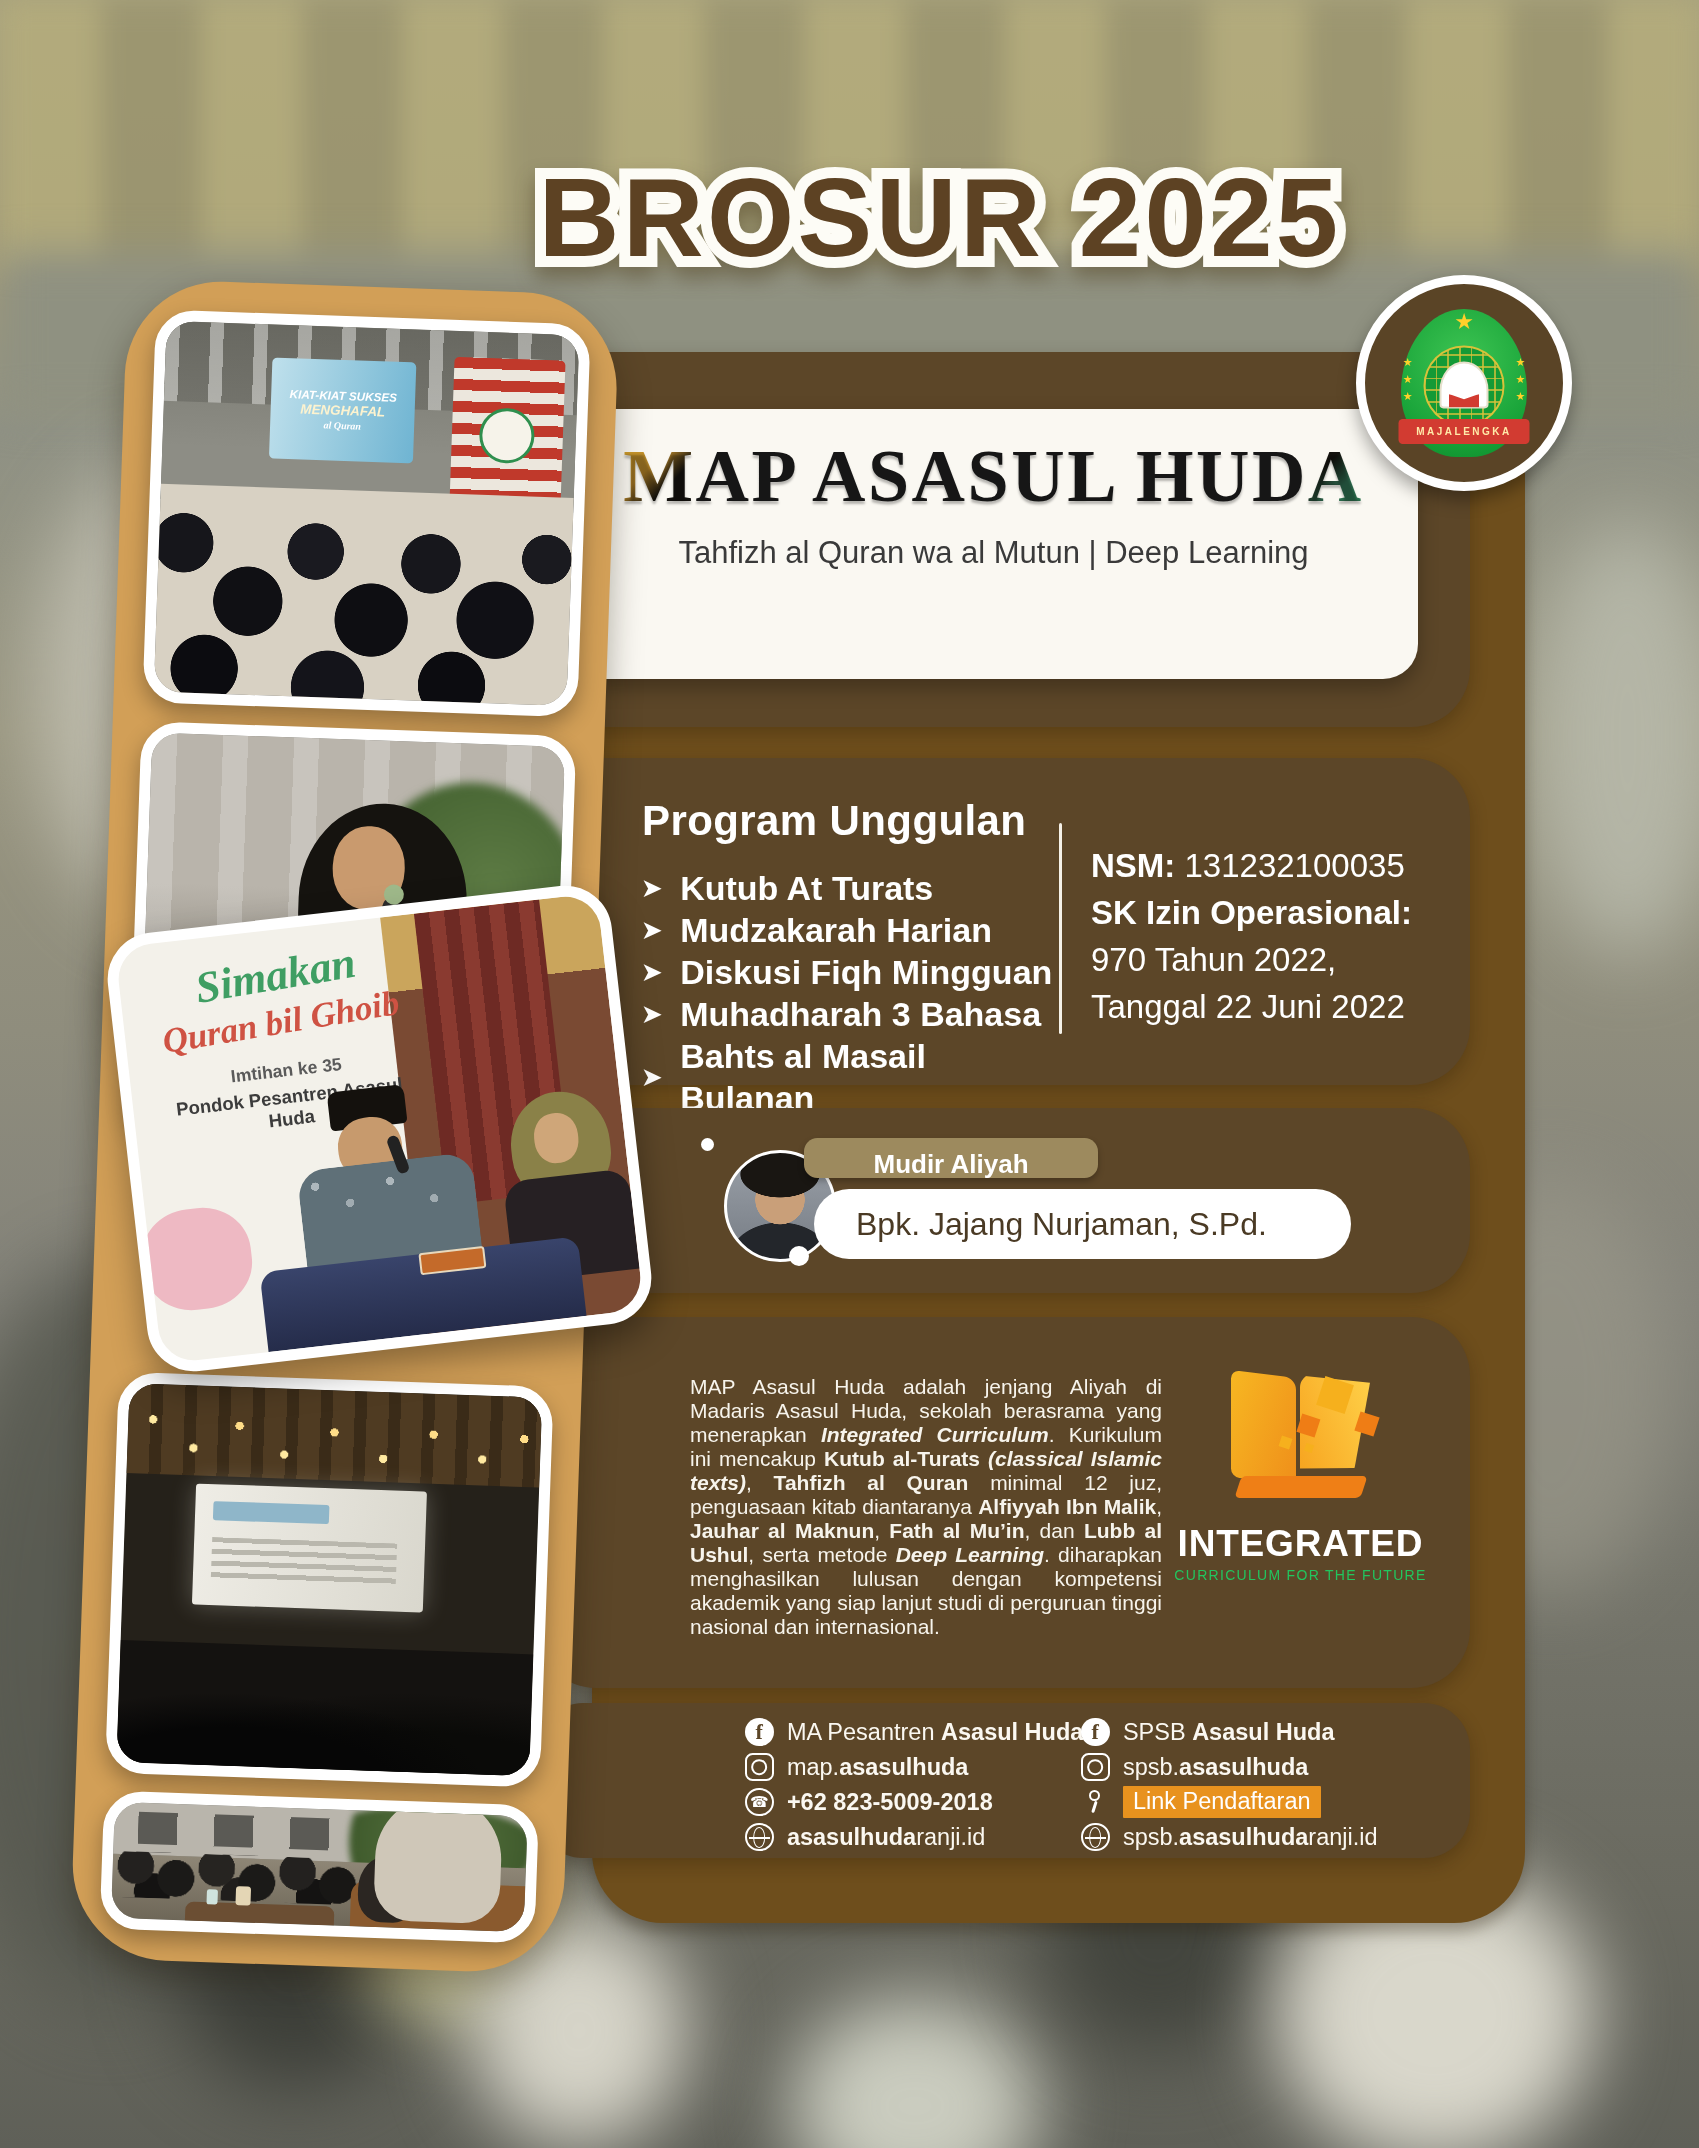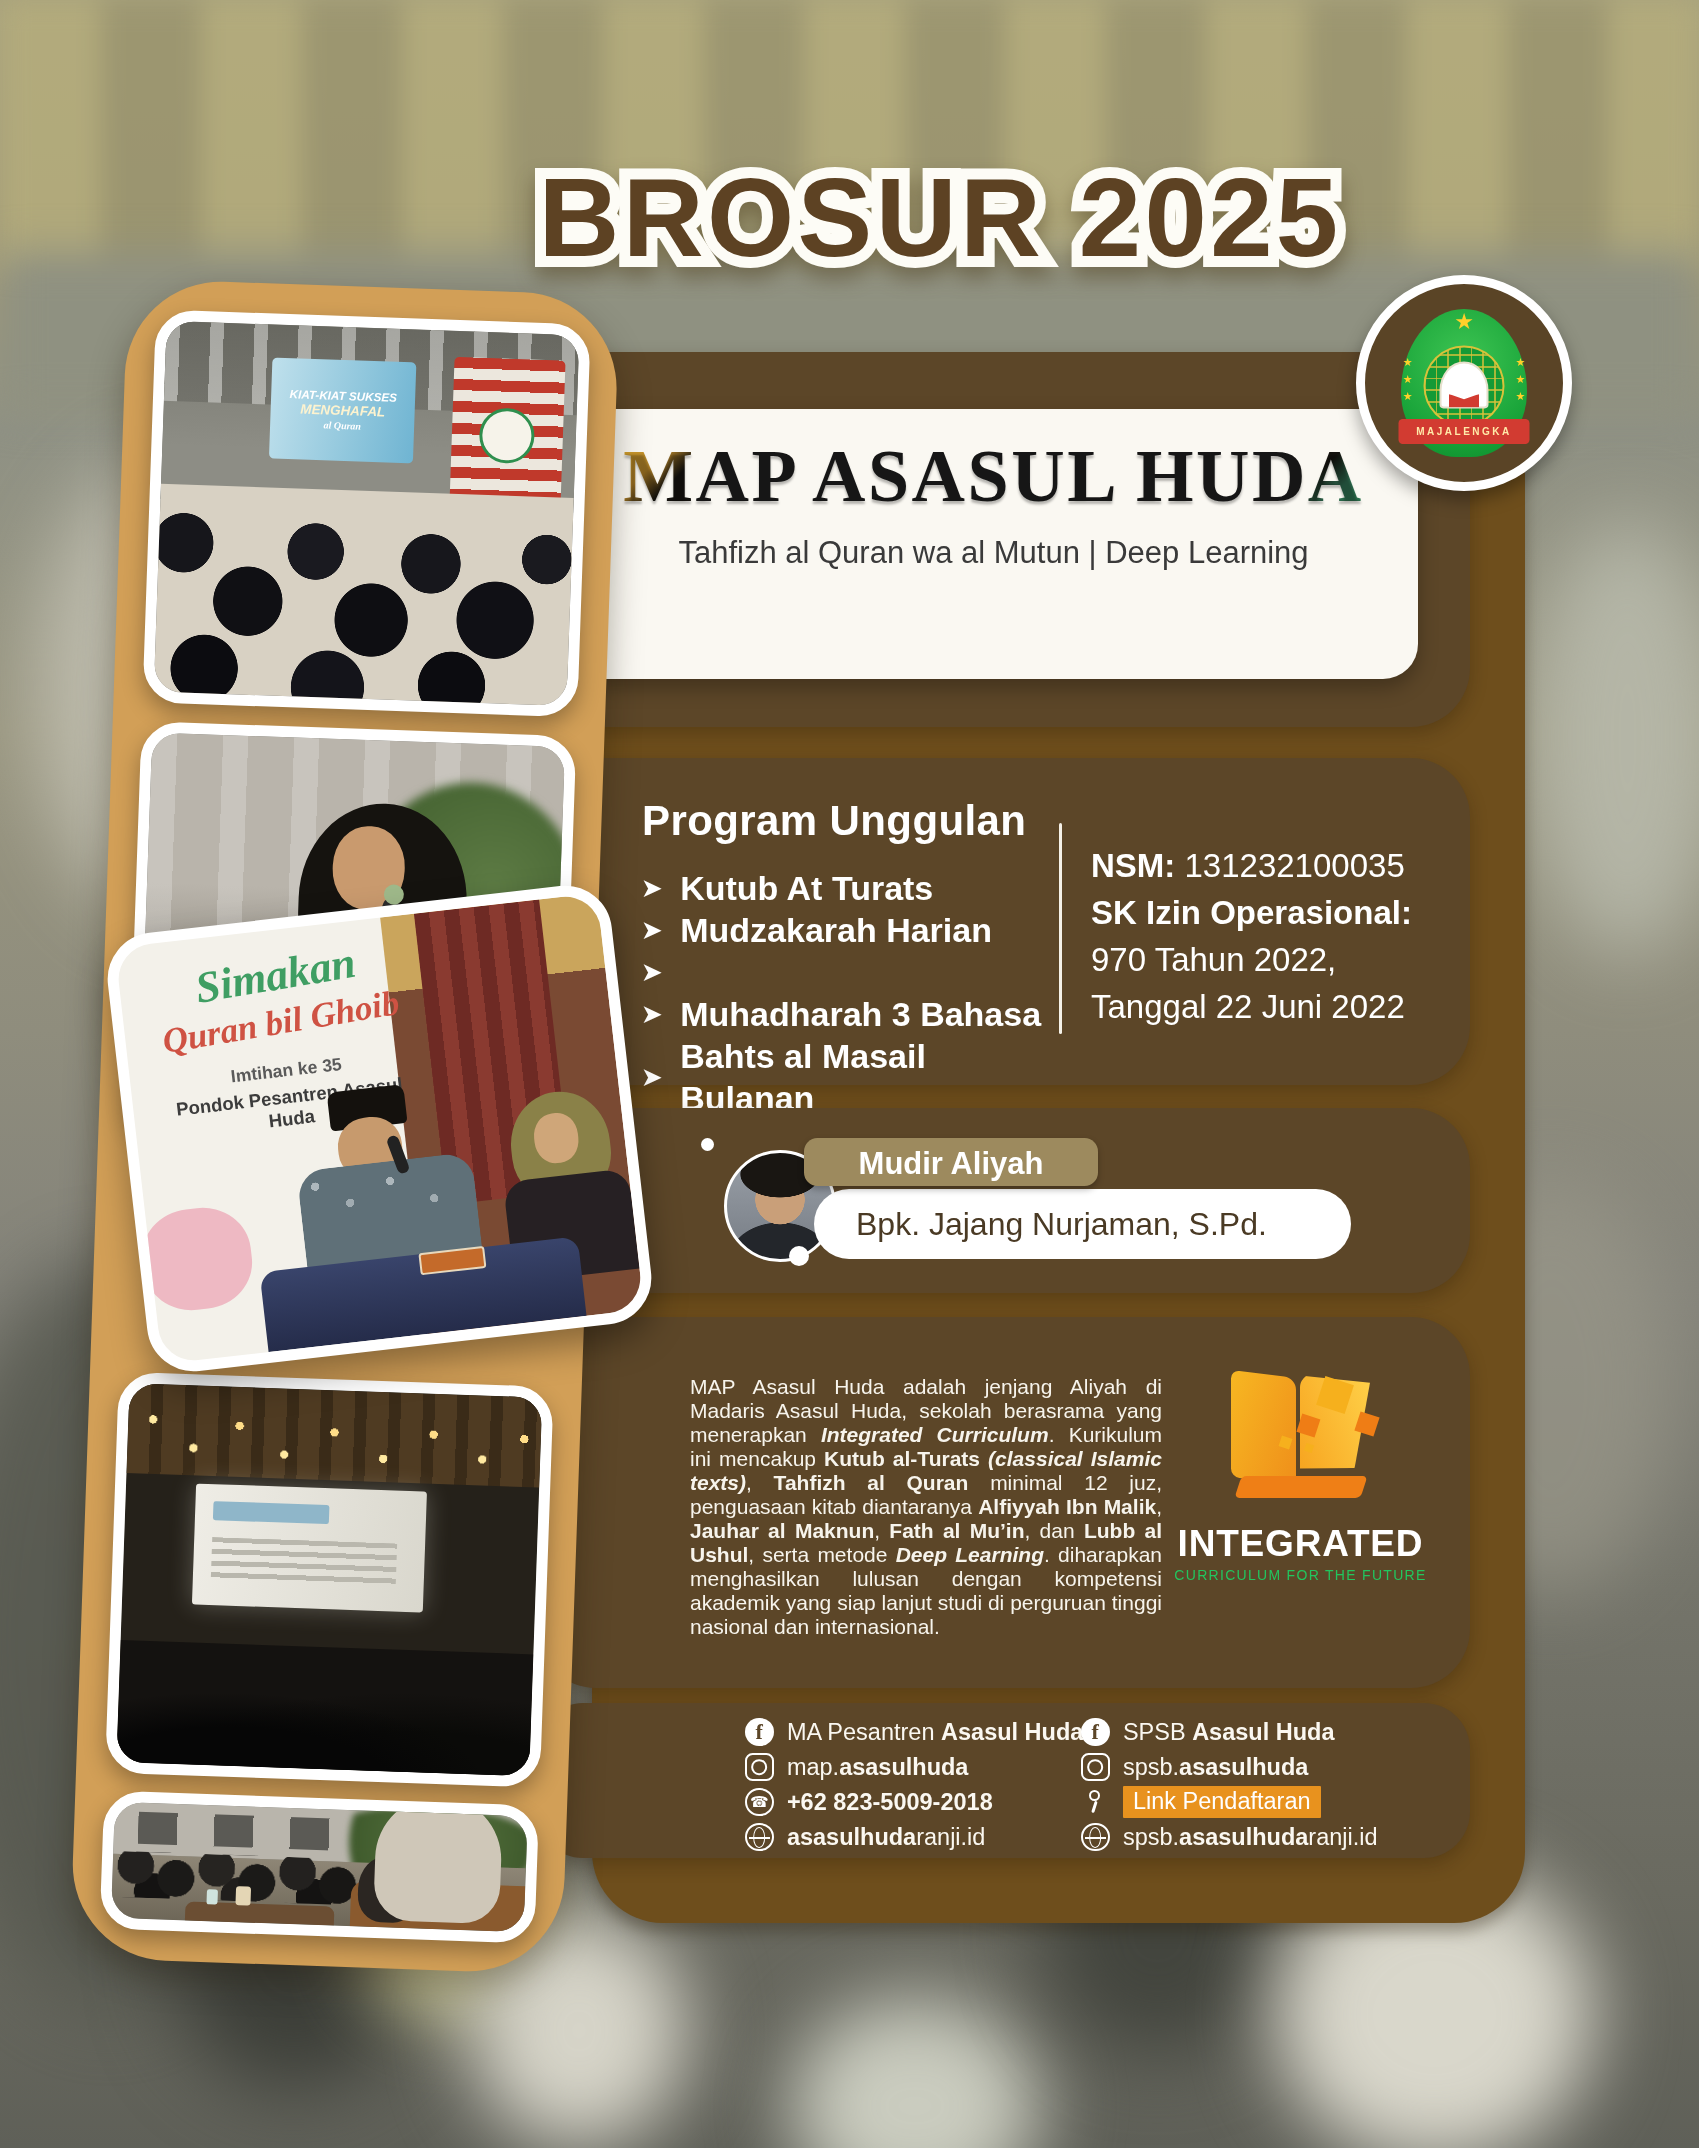--- a/index.html
+++ b/index.html
@@ -90,22 +90,22 @@
       background:
         radial-gradient(ellipse 40px 23.5px at 50% 20%,#191612 98%,transparent),
         radial-gradient(circle 25px at 50% 44%,#c99f79 98%,transparent),
         radial-gradient(ellipse 52px 39px at 50% 102%,#23262b 98%,transparent),
         linear-gradient(#9aa0a8,#767c84);}
   .dot{position:absolute;background:#fff;border-radius:50%;}
   .dot1{left:164px;top:30px;width:13.4px;height:13.4px;}
   .dot2{left:252px;top:138px;width:20px;height:20px;}
   .name-pill{position:absolute;left:277px;top:81px;width:537px;height:70px;background:#fff;
       border-radius:35px;color:#4a3a24;font-size:32px;line-height:70px;padding-left:42px;box-sizing:border-box;}
-  .mudir-badge{position:absolute;left:267px;top:30px;width:294px;height:48px;background:#9d8a5e;
-      border-radius:13.4px;color:#fff;font-size:31px;font-weight:800;text-align:center;line-height:52px;
+  .mudir-badge{position:absolute;left:267px;top:30px;width:294px;height:40px;background:#9d8a5e;
+      border-radius:13.4px;color:#fff;font-size:26px;font-weight:800;text-align:center;line-height:52px;
       box-shadow:0 3.4px 6.7px rgba(0,0,0,.25);z-index:2;}
 
   
   .about{position:absolute;left:153px;top:37px;width:472px;font-size:21px;line-height:24px;
       text-align:justify;color:#f7f4ec;}
   .about span{white-space:pre-wrap;}
   .intlogo{position:absolute;left:621px;top:50px;width:285px;text-align:center;}
   .book{position:relative;width:176px;height:143px;margin:0 auto;}
   .book .pl{position:absolute;left:18.5px;top:6.7px;width:65px;height:107px;border-radius:8.4px 11.7px 3.4px 8.4px;
       background:linear-gradient(110deg,#f7b722,#ef8f1a);transform:skewY(7deg);}
@@ -339,20 +339,21 @@
         <li>
             <span class="arr">➤</span>
             <span>Kutub At Turats</span>
           </li>
         <li>
             <span class="arr">➤</span>
             <span>Mudzakarah Harian</span>
           </li>
         <li>
             <span class="arr">➤</span>
+            <span>Diskusi Fiqh Mingguan</span>
           </li>
         <li>
             <span class="arr">➤</span>
             <span>Muhadharah 3 Bahasa</span>
           </li>
         <li>
             <span class="arr">➤</span>
             <span>Bahts al Masail Bulanan</span>
           </li>
       </ul>

